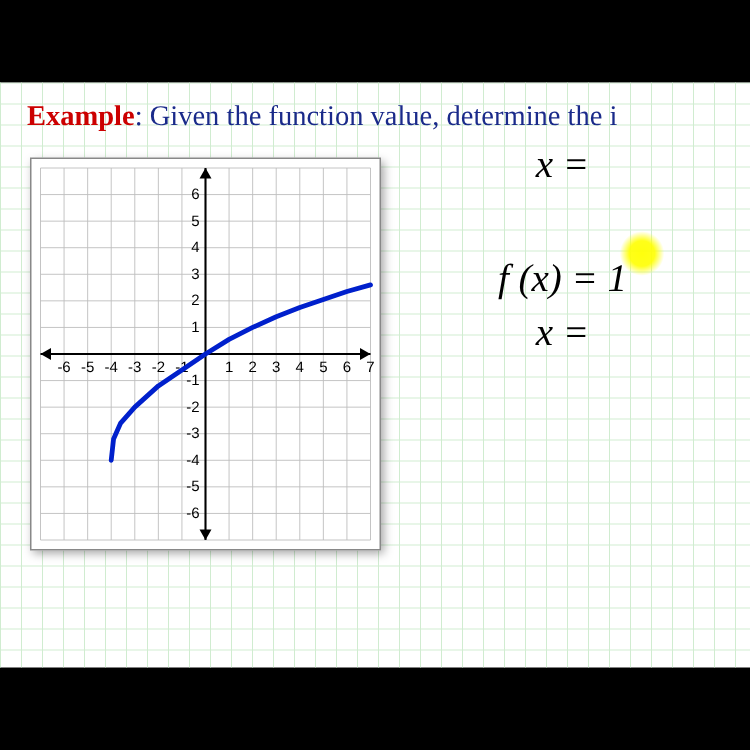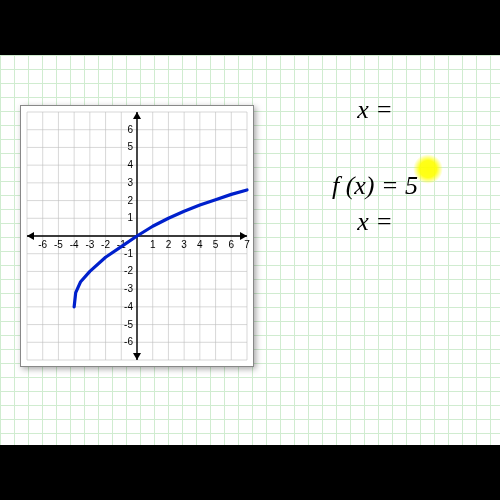--- a/index.html
+++ b/index.html
@@ -90,20 +90,23 @@
     pointer-events: none;
   }
   .pen { font-style: normal; }
 </style>
 </head>
 <body>
 
 <div class="canvas">
   <div class="grid-bg"></div>
 
+  <div class="header">
+    <span class="ex">Example</span><span class="rest"><span>: </span><span>Given the function value, determine the i</span></span>
+  </div>
 
   <div class="plot-card">
     <svg class="plot-svg" id="plot" viewBox="0 0 232 260">
         <line x1="6" y1="6" x2="6" y2="254" stroke="#bdbdbd" stroke-width="0.6"></line>
         <line x1="21.714285714285715" y1="6" x2="21.714285714285715" y2="254" stroke="#bdbdbd" stroke-width="0.6"></line>
         <line x1="37.42857142857143" y1="6" x2="37.42857142857143" y2="254" stroke="#bdbdbd" stroke-width="0.6"></line>
         <line x1="53.14285714285714" y1="6" x2="53.14285714285714" y2="254" stroke="#bdbdbd" stroke-width="0.6"></line>
         <line x1="68.85714285714286" y1="6" x2="68.85714285714286" y2="254" stroke="#bdbdbd" stroke-width="0.6"></line>
         <line x1="84.57142857142857" y1="6" x2="84.57142857142857" y2="254" stroke="#bdbdbd" stroke-width="0.6"></line>
         <line x1="100.28571428571428" y1="6" x2="100.28571428571428" y2="254" stroke="#bdbdbd" stroke-width="0.6"></line>
@@ -163,16 +166,16 @@
         <text x="112" y="26.714285714285708" font-size="10" text-anchor="end" fill="#000" font-family="Arial">6</text>
         <path d="M53.14 200.86 L54.71 186.69 L59.43 176.06 L68.86 165.43 L84.57 151.26 L100.29 140.63 L116.00 130.00 L131.71 120.26 L147.43 112.29 L163.14 105.20 L178.86 99.00 L194.57 93.69 L210.29 88.37 L226.00 83.94 " stroke="#0020cc" stroke-width="3.2" fill="none" stroke-linecap="round" stroke-linejoin="round"></path>
       </svg>
   </div>
 
   <div class="highlight" id="hl" style="left: 413px; top: 99px;"></div>
 
   <div class="formulas">
     <div class="row">x =</div>
     <div class="gap"></div>
-    <div class="row">f (x) = 5</div>
+    <div class="row">f (x) = 1</div>
     <div class="row">x =</div>
   </div>
 </div>
 
 </body></html>

